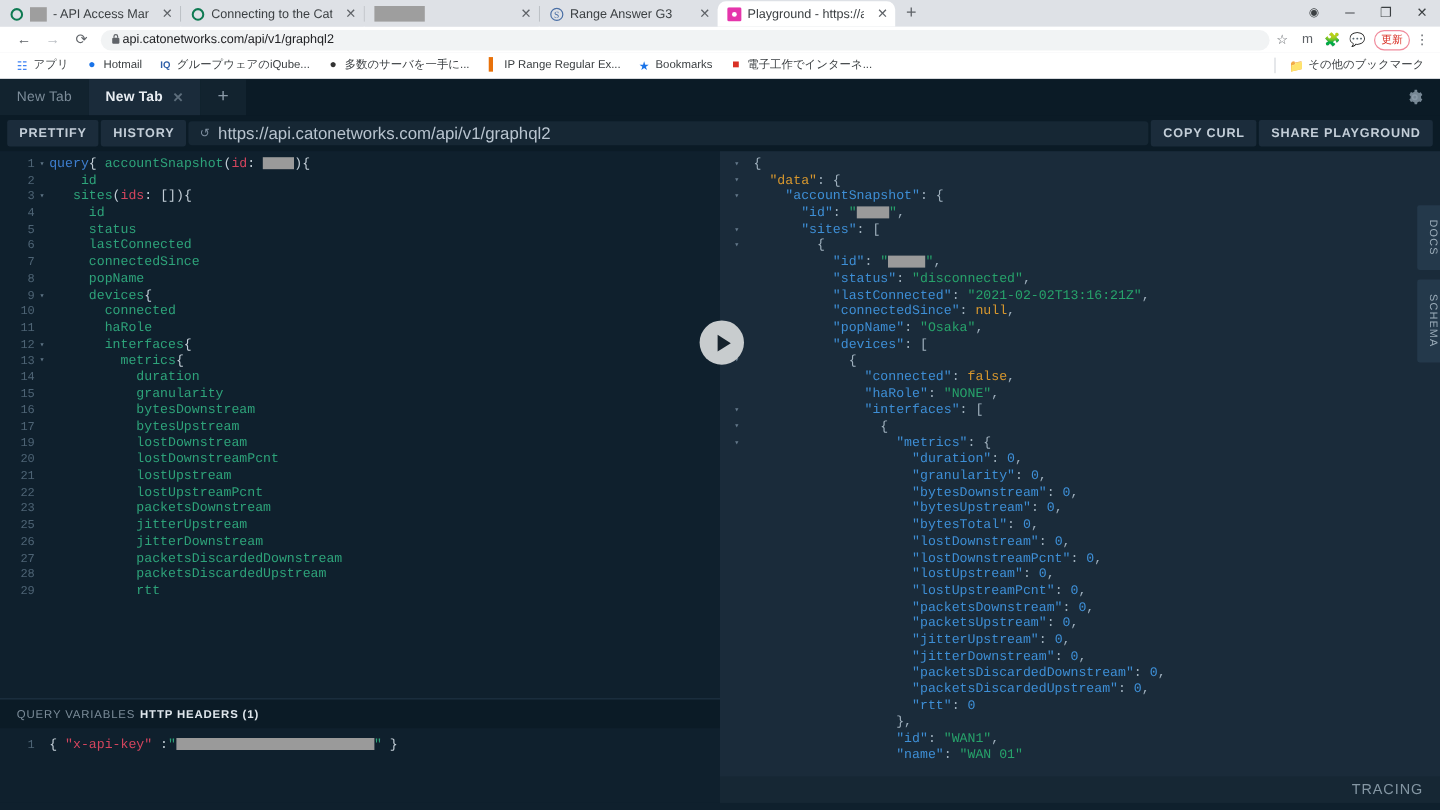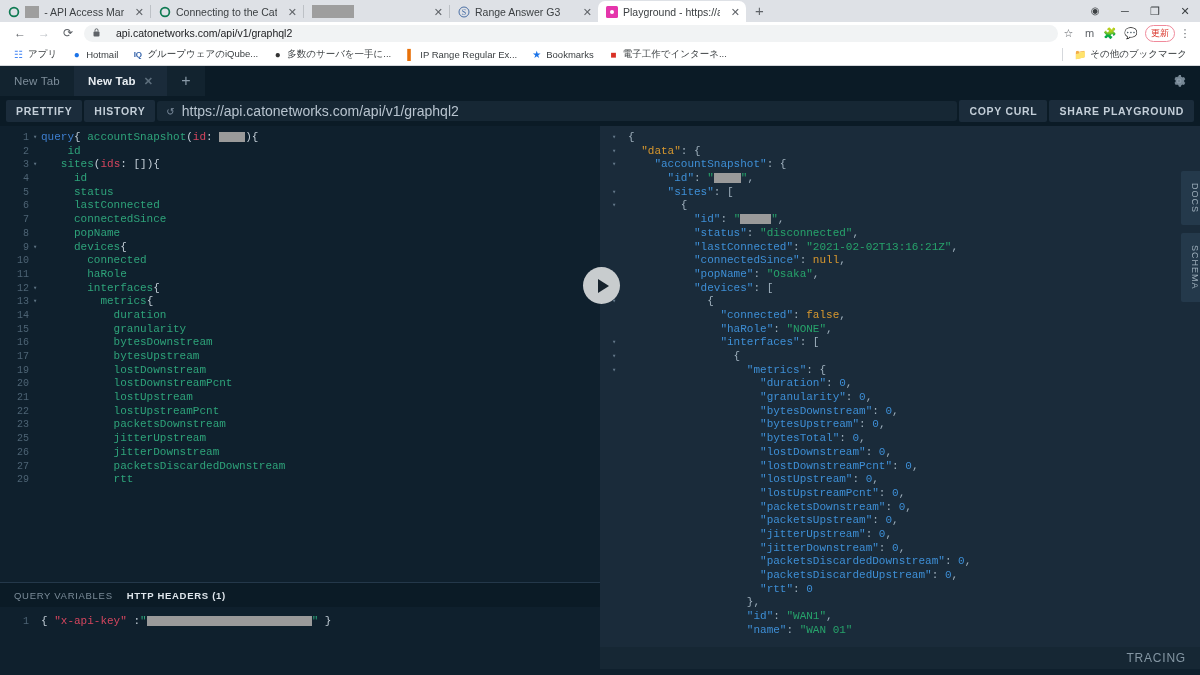--- a/index.html
+++ b/index.html
@@ -40,21 +40,21 @@
   .winctl .cam { font-size:10px; }
 
   .urlbar {
     height:22px; background:#ffffff; display:flex; align-items:center;
     padding:0 8px; gap:0;
   }
   .navicon { width:24px; text-align:center; font-size:12px; color:#5f6368; }
   .navicon.dim { color:#bdc1c6; }
   .omnibox {
     flex:1 1 auto; height:17px; background:#f1f3f4; border-radius:9px;
-    display:flex; align-items:center; padding:0 9px; gap:16px; margin-left:4px;
+    display:flex; align-items:center; padding:0 9px; gap:2px; margin-left:4px;
   }
   .omnibox .lock { font-size:8.5px; color:#5f6368; }
   .omnibox .url { font-size:10.5px; color:#202124; white-space:nowrap; }
   .ombtns { display:flex; align-items:center; gap:0; }
   .ombtn { width:21px; text-align:center; font-size:11px; color:#5f6368; }
   .updatebtn {
     border:1px solid #f08a9b; border-radius:9px; color:#d93025;
     font-size:9px; padding:1px 5px; margin:0 3px; white-space:nowrap;
   }
   .kebab { width:14px; text-align:center; font-size:11px; color:#5f6368; }
@@ -116,21 +116,21 @@
   .code { flex:1 1 auto; color:#2ea37a; }
   .k-kw { color:#3e7fd0; }
   .k-punc { color:#c2cdd6; }
   .k-field { color:#2ea37a; }
   .k-arg { color:#d4455e; }
   .redact-inline { display:inline-block; background:#9a9a9a; height:10px; vertical-align:middle; }
 
   .varsplit { height:1px; background:#24384a; }
   .varhdr {
     height:24px; background:#0b1b26; display:flex; align-items:center;
-    padding:0 14px; gap:14px;
+    padding:0 14px; gap:4px;
   }
   .varhdr span { font-size:9.5px; letter-spacing:.7px; color:#7b8c99; }
   .varhdr span.on { color:#dfe6ec; font-weight:bold; }
   .varbody {
     height:62px; background:#0f202d; padding-top:8px;
     font-family:"Liberation Mono", monospace; font-size:11px; line-height:13.7px;
   }
 
   .rightpane {
     width:600px; background:#1a2b3a; position:relative; overflow:hidden;
@@ -342,20 +342,21 @@
           <div class="eline"><span class="gut">16</span><span class="fold"></span><span class="code"><span class="k-field">           bytesDownstream</span></span></div>
           <div class="eline"><span class="gut">17</span><span class="fold"></span><span class="code"><span class="k-field">           bytesUpstream</span></span></div>
           <div class="eline"><span class="gut">19</span><span class="fold"></span><span class="code"><span class="k-field">           lostDownstream</span></span></div>
           <div class="eline"><span class="gut">20</span><span class="fold"></span><span class="code"><span class="k-field">           lostDownstreamPcnt</span></span></div>
           <div class="eline"><span class="gut">21</span><span class="fold"></span><span class="code"><span class="k-field">           lostUpstream</span></span></div>
           <div class="eline"><span class="gut">22</span><span class="fold"></span><span class="code"><span class="k-field">           lostUpstreamPcnt</span></span></div>
           <div class="eline"><span class="gut">23</span><span class="fold"></span><span class="code"><span class="k-field">           packetsDownstream</span></span></div>
           <div class="eline"><span class="gut">25</span><span class="fold"></span><span class="code"><span class="k-field">           jitterUpstream</span></span></div>
           <div class="eline"><span class="gut">26</span><span class="fold"></span><span class="code"><span class="k-field">           jitterDownstream</span></span></div>
           <div class="eline"><span class="gut">27</span><span class="fold"></span><span class="code"><span class="k-field">           packetsDiscardedDownstream</span></span></div>
+          <div class="eline"><span class="gut">28</span><span class="fold"></span><span class="code"><span class="k-field">           packetsDiscardedUpstream</span></span></div>
           <div class="eline"><span class="gut">29</span><span class="fold"></span><span class="code"><span class="k-field">           rtt</span></span></div>
         </div>
       <div class="varsplit"></div>
       <div class="varhdr">
         <span>QUERY VARIABLES</span>
         <span class="on">HTTP HEADERS (1)</span>
       </div>
       <div class="varbody">
         <div class="eline">
           <span class="gut">1</span>

